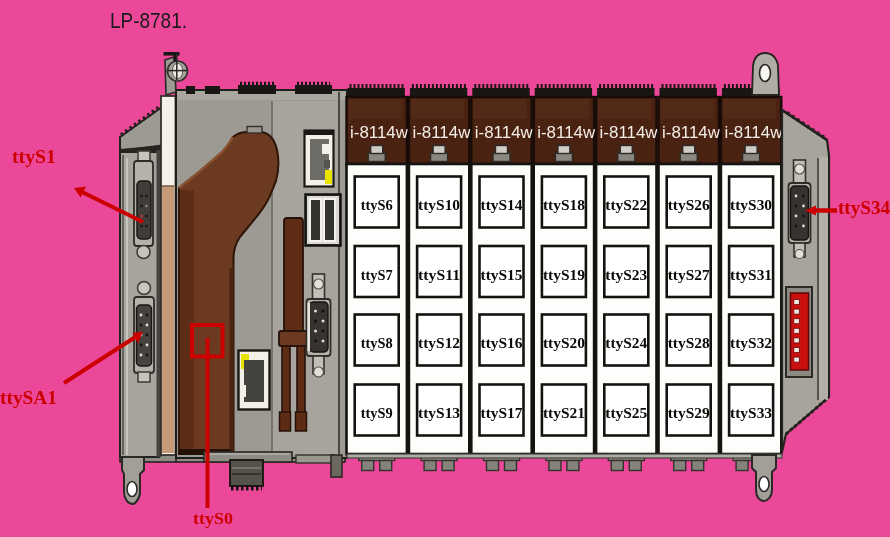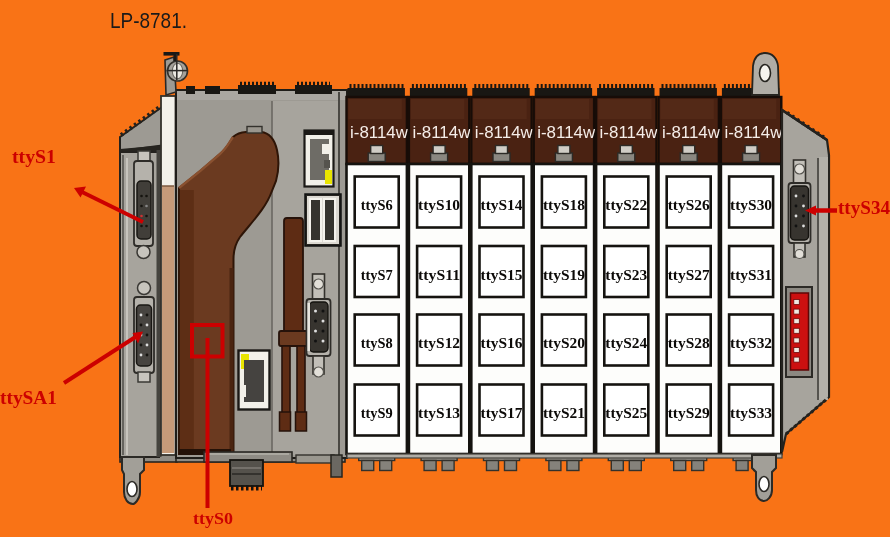--- a/index.html
+++ b/index.html
@@ -1,15 +1,15 @@
 <!DOCTYPE html>
 <html><head><meta charset="utf-8">
 <style>
 html,body{margin:0;padding:0;background:#ffffff;}
-#wrap{position:relative;width:890px;height:537px;background:#f97316;overflow:hidden;}
+#wrap{position:relative;width:890px;height:537px;background:#ec4899;overflow:hidden;}
 text{font-family:"Liberation Sans",sans-serif;}
 .ser{font-family:"Liberation Serif",serif;}
 </style></head><body>
 <div id="wrap">
 <svg width="890" height="537" viewBox="0 0 890 537" xmlns="http://www.w3.org/2000/svg">
 
 <text x="110" y="27.5" font-size="22" textLength="77" lengthAdjust="spacingAndGlyphs" fill="#1a1a1a">LP-8781.</text>
 
 <g>
         <rect x="120" y="453" width="57" height="9" fill="#8f8c85" stroke="#26241f" stroke-width="1.6"></rect>

